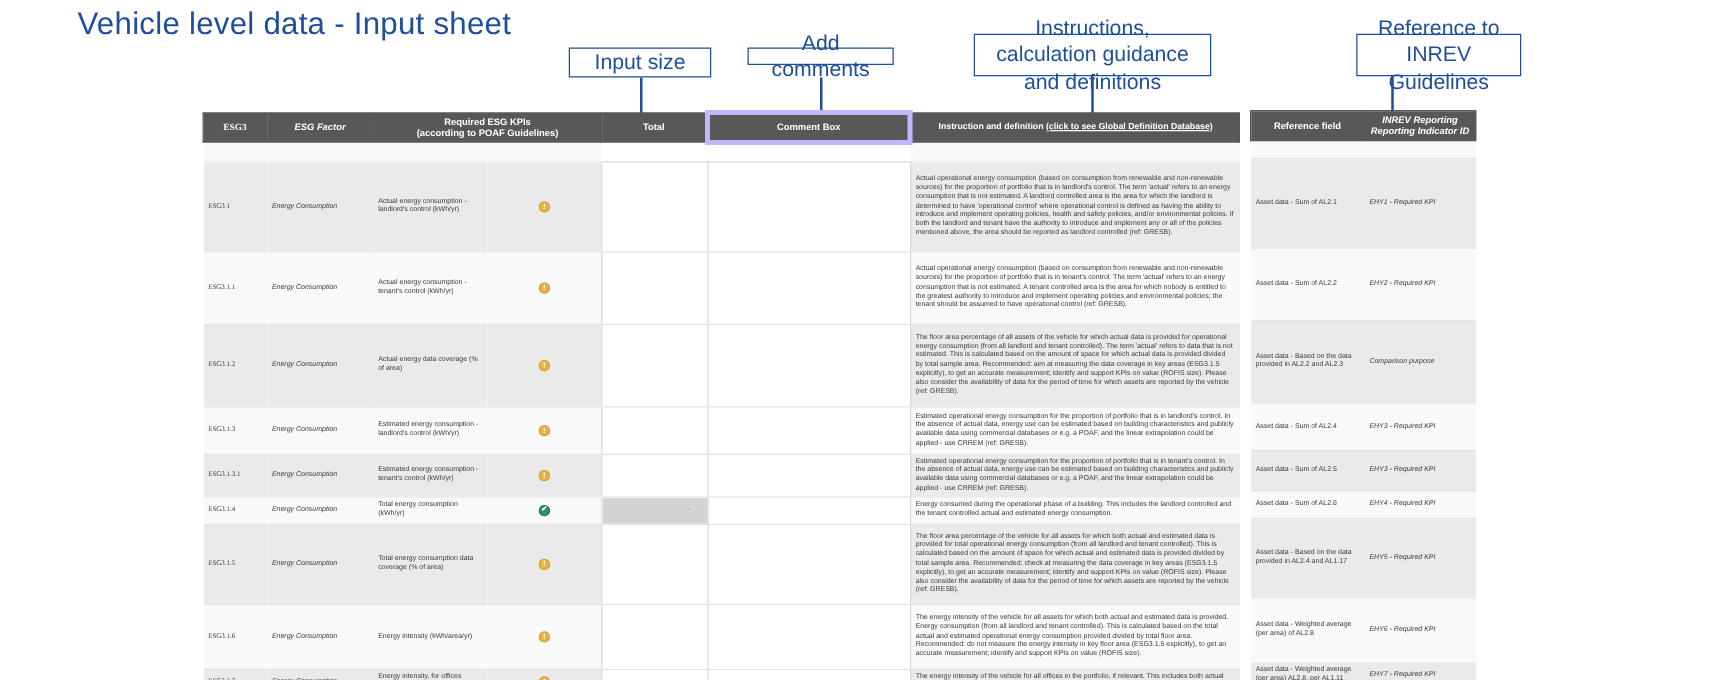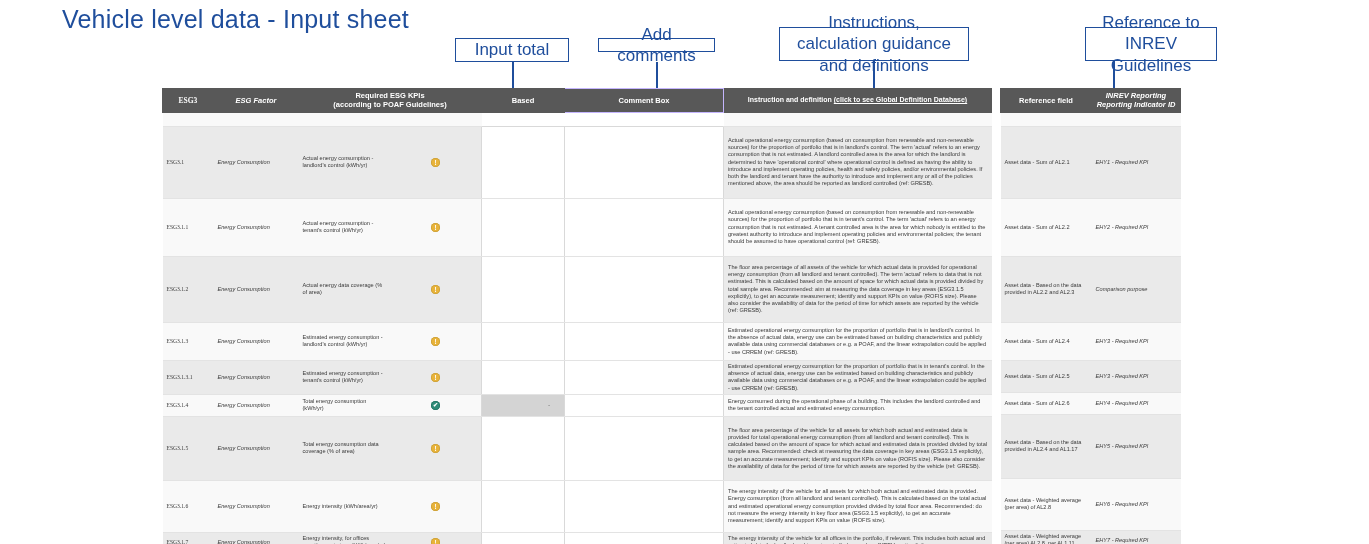--- a/index.html
+++ b/index.html
@@ -89,21 +89,21 @@
 
   .hdr-link{text-decoration:underline;}
   .ilink{text-decoration:underline;color:#2e2e2e;}
 </style>
 </head>
 <body>
 
 <div class="page-title">Vehicle level data - Input sheet</div>
 
 <div class="callout" style="left:455px;top:38px;width:114px;height:24px;">
-  <span>Input total</span>
+  <span>Input size</span>
 </div>
 <div class="arrow" style="left:512px;top:62px;height:48px;"></div>
 
 <div class="callout" style="left:598px;top:38px;width:117px;height:14px;">
   <span>Add comments</span>
 </div>
 <div class="arrow" style="left:656px;top:62px;height:48px;"></div>
 
 <div class="callout" style="left:779px;top:27px;width:190px;height:34px;">
   <span>Instructions, calculation guidance and definitions</span>
@@ -117,22 +117,22 @@
 
 <table class="tbl main-tbl">
   <thead>
     <tr>
       <th class="c-id">ESG3</th>
       <th class="c-factor">ESG Factor</th>
       <th class="c-kpi" colspan="2">
         <div>Required ESG KPIs</div>
         <div>(according to POAF Guidelines)</div>
       </th>
-      <th class="c-data" style="background:#585858 !important;border:1px solid #585858;">Based</th>
-      <th class="c-comment" style="background:#585858 !important;border:1px solid #c4b5fd;">Comment Box</th>
+      <th class="c-data" style="background:#585858 !important;border:1px solid #585858;">Total</th>
+      <th class="c-comment" style="background:#585858 !important;border:4px solid #c4b5fd;">Comment Box</th>
       <th class="c-instr" style="font-size:7px;">
         <span>Instruction and definition</span>
         <span class="hdr-link">(click to see Global Definition Database)</span>
       </th>
     </tr>
   </thead>
   <tbody>
     <tr class="spacer">
       <td class="c-id"></td>
         <td class="c-factor"></td>

